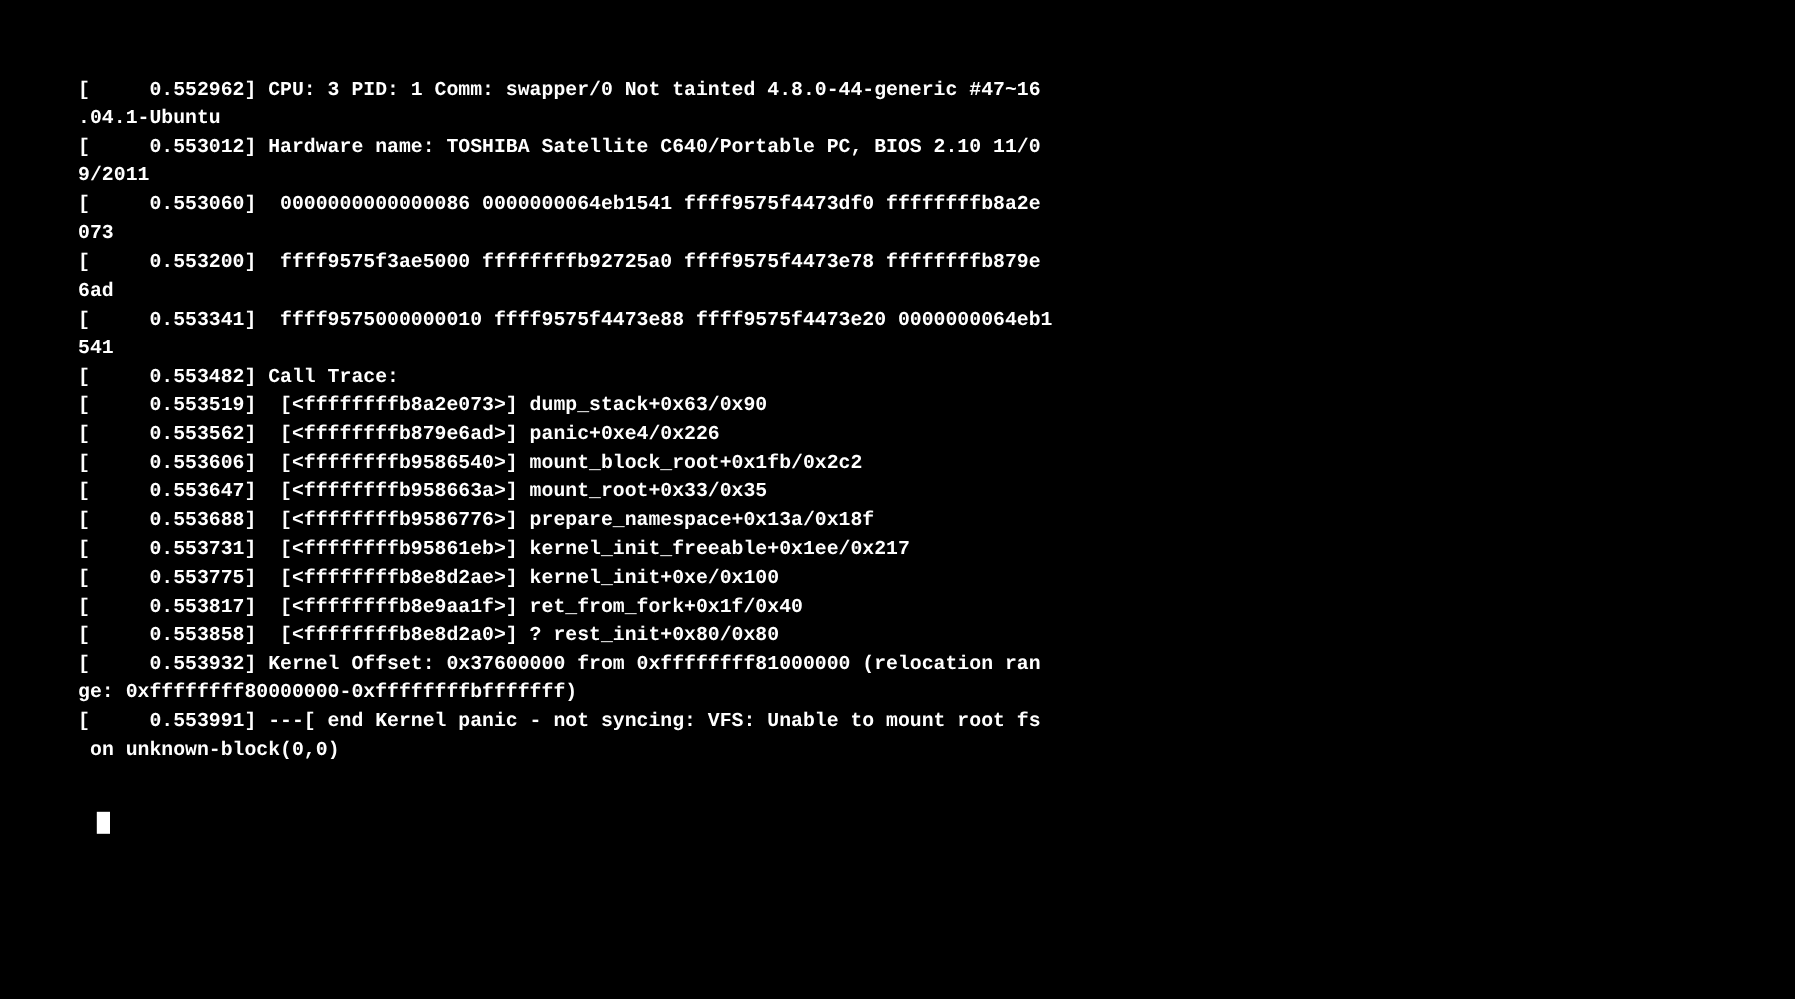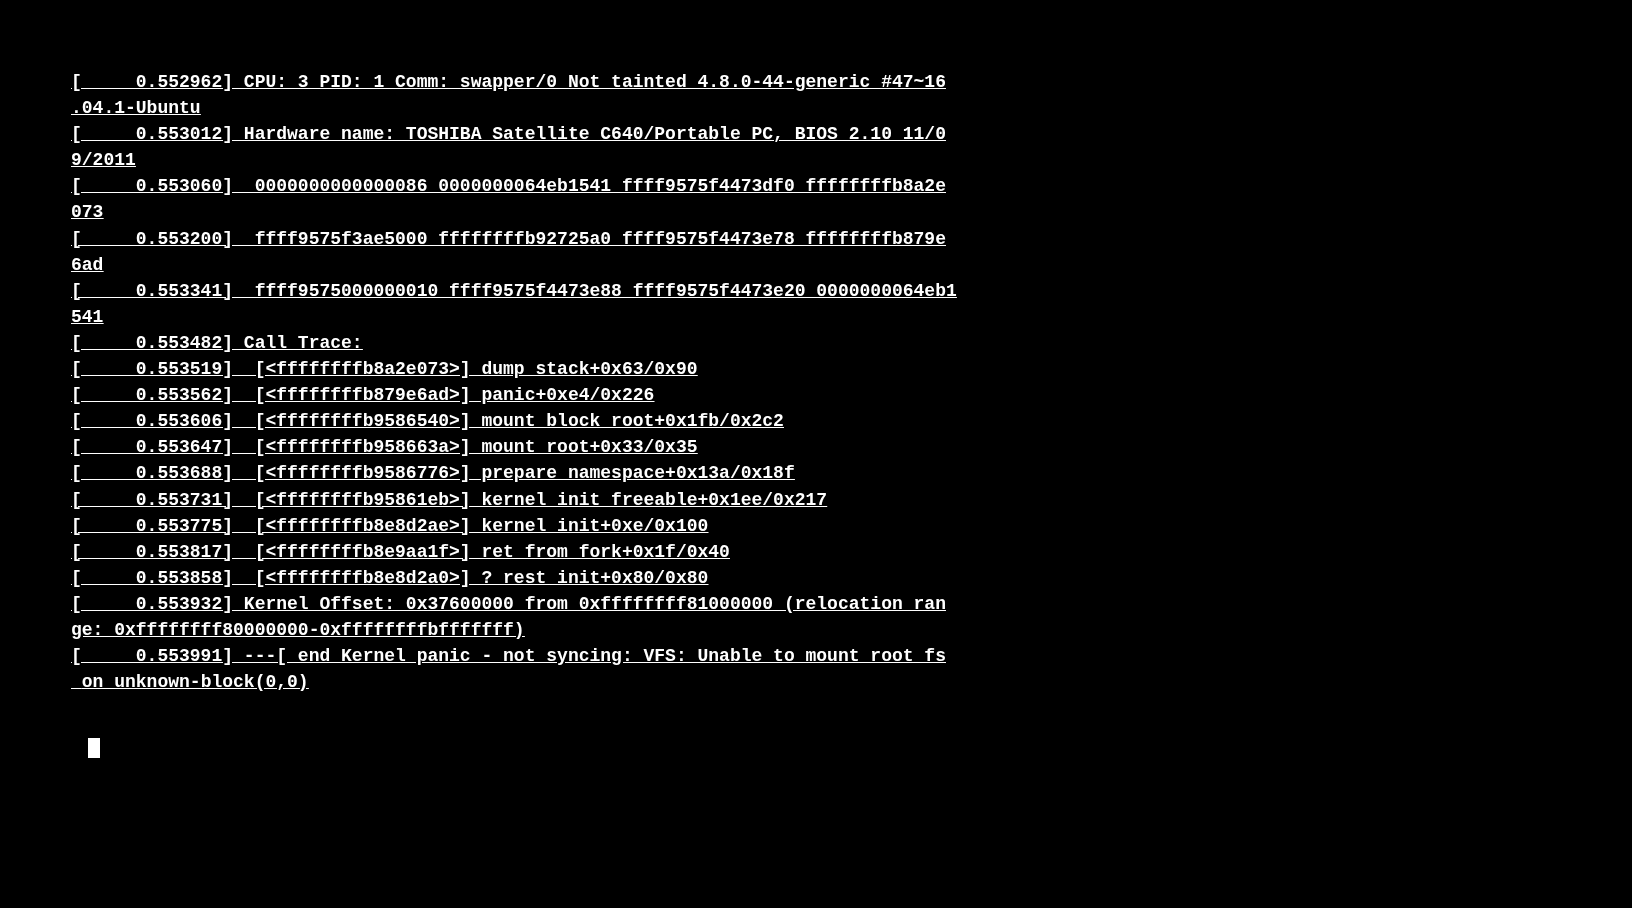--- a/index.html
+++ b/index.html
@@ -1,19 +1,18 @@
 <!DOCTYPE html>
 <html><head>
   <meta charset="utf-8">
   <style>
     * {
       margin: 17px;
       padding: 0;
       box-sizing: border-box;
-      text-decoration: underline;
     }
 
     body {
       background-color: #000000;
       color: #ffffff;
       font-family: 'Courier New', Courier, monospace;
       font-size: 18px;
       line-height: 1.45;
       width: 1632px;
       min-height: 908px;

